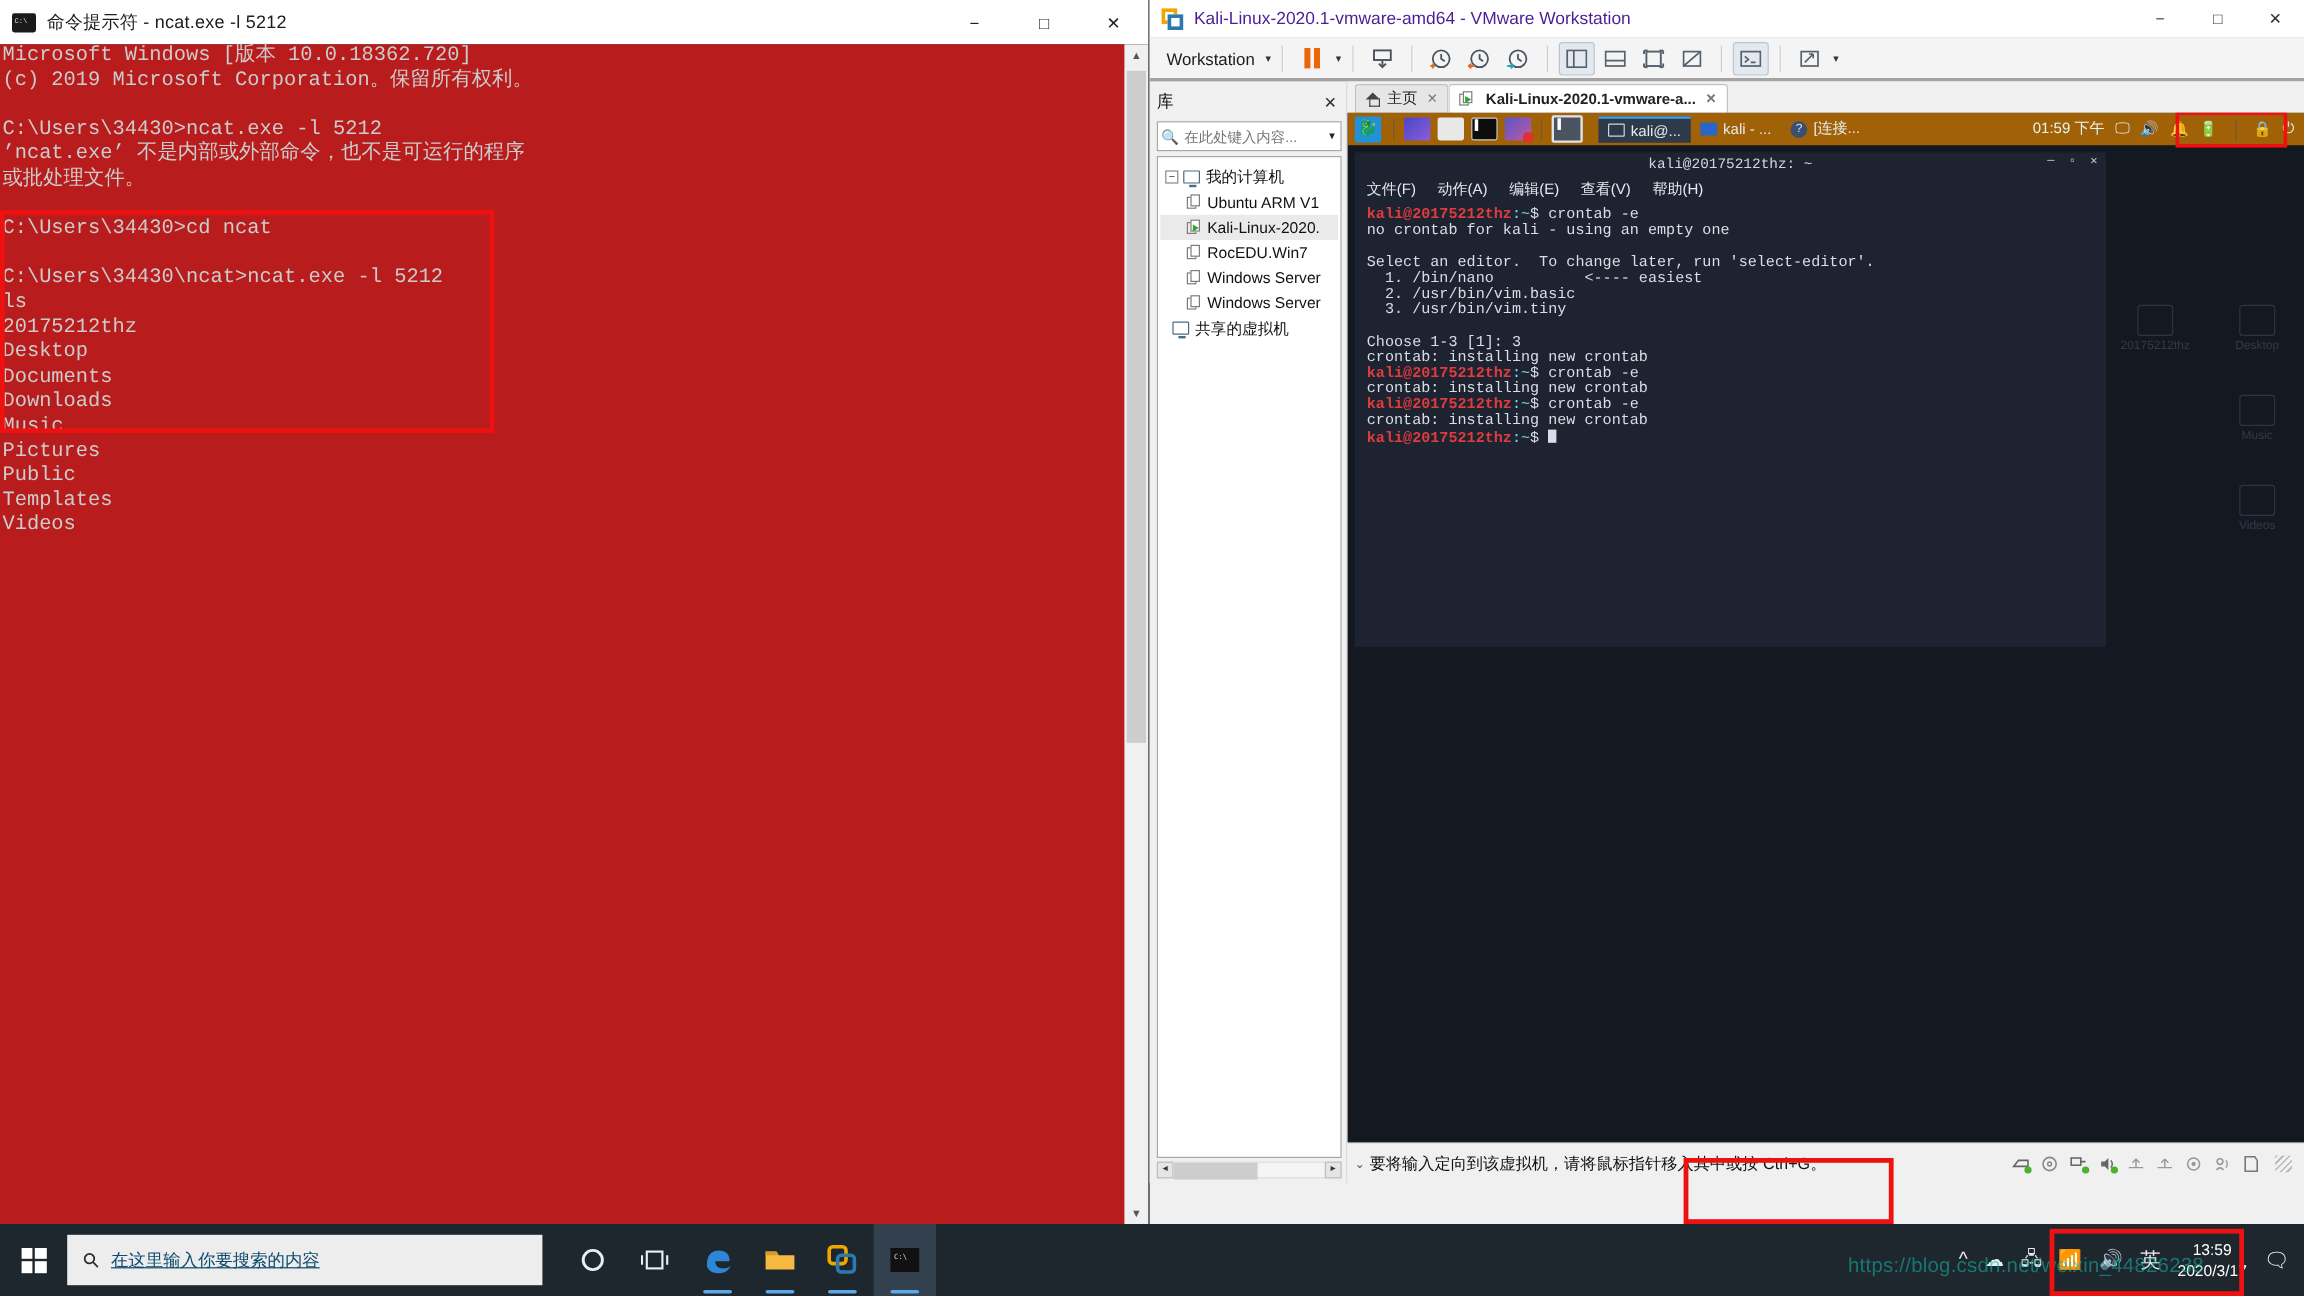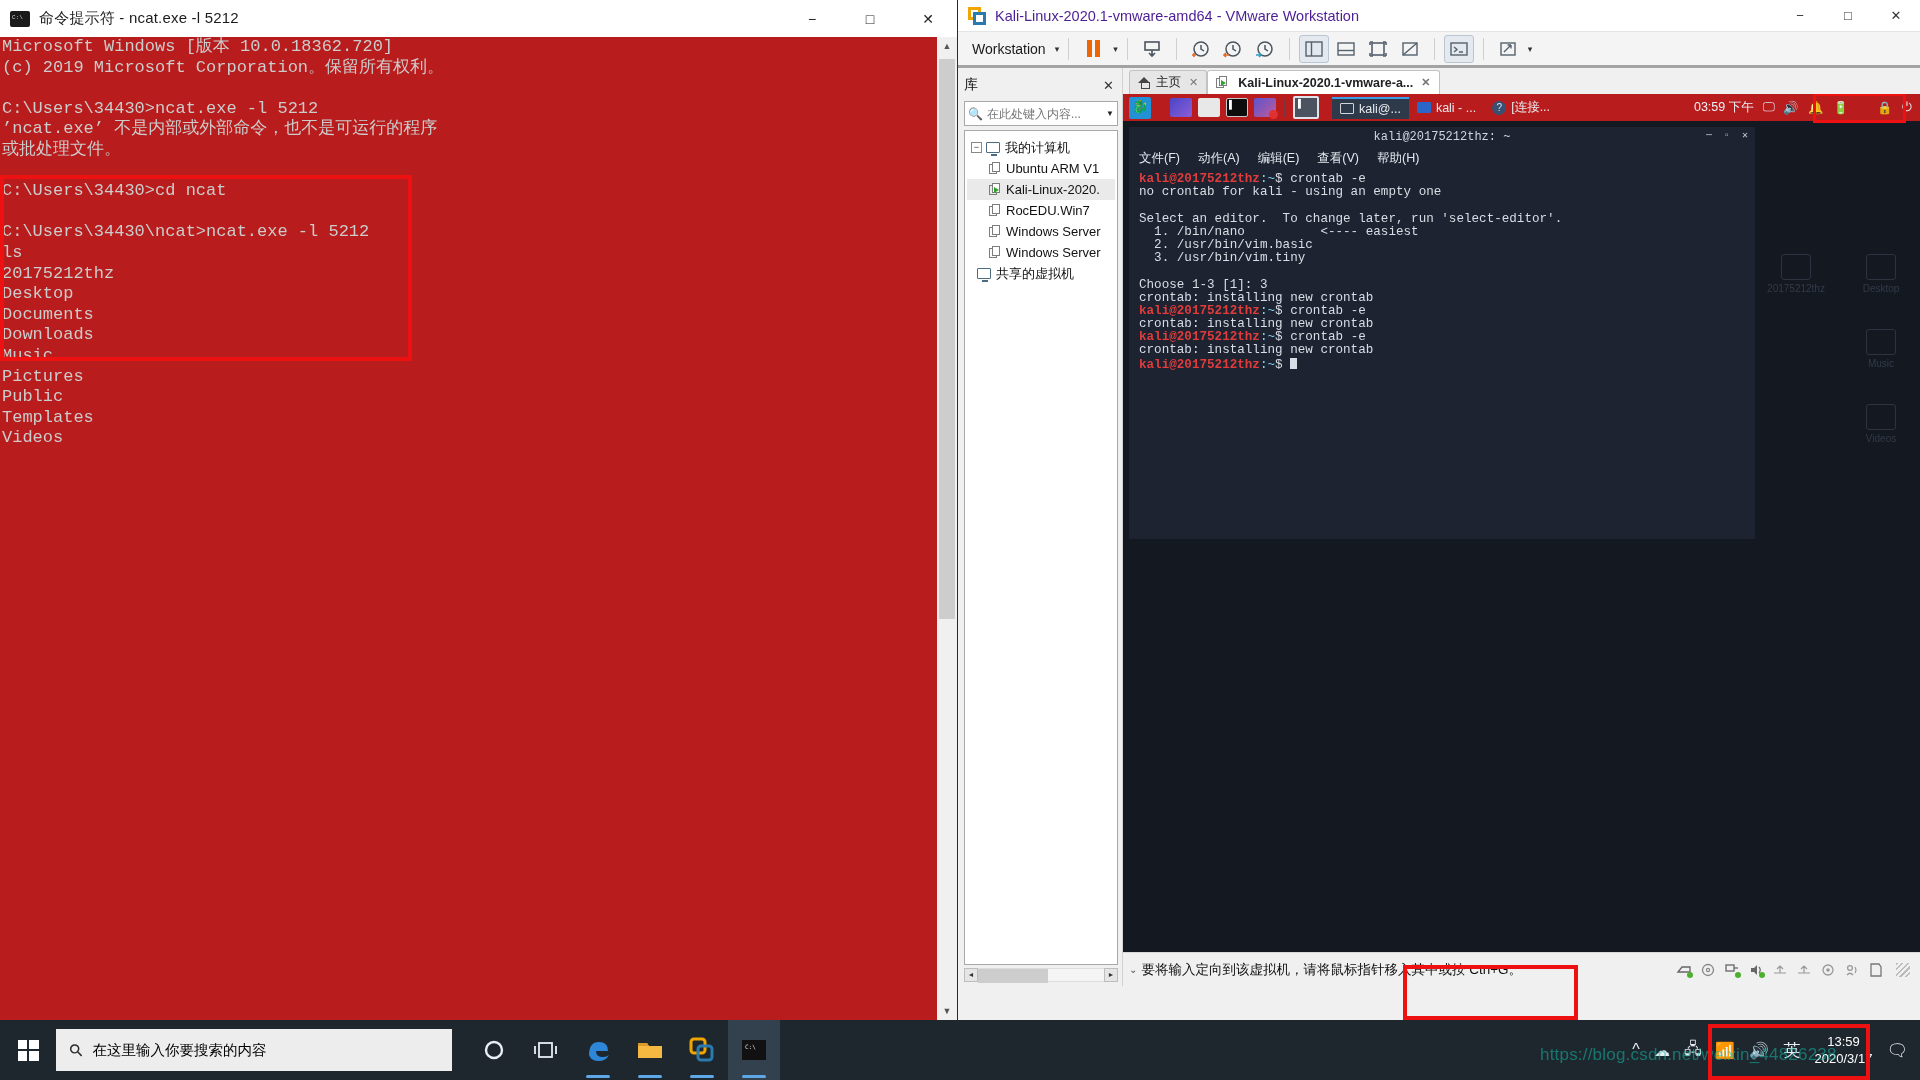--- a/index.html
+++ b/index.html
@@ -146,21 +146,21 @@
   .tab .x { font-size:11px; color:#777; margin-left:3px;}
   .home-ic { width:13px; height:11px; position:relative; }
   .home-ic::before { content:""; position:absolute; left:0; top:0; width:0;height:0;
     border-left:6.5px solid transparent;border-right:6.5px solid transparent;border-bottom:6px solid #444;}
   .home-ic::after { content:""; position:absolute; left:3px; top:5px; width:7px;height:6px;border:1.4px solid #444;border-top:none;}
 
   .vm-screen { flex:1; background:#141821; position:relative; overflow:hidden; }
 
   
   .kali-panel {
-    height: 27px; background:#b91c1c; display:flex; align-items:center;
+    height: 27px; background:#a16207; display:flex; align-items:center;
     padding-left: 6px; color:#dfe4ea; font-size:12.5px;
   }
   .kali-logo { width:22px; height:22px; background:#2291d6; border-radius:2px; position:relative; margin-right:5px;}
   .kali-logo::after{ content:"🐉"; font-size:13px; position:absolute; left:3px; top:2px; }
   .kp-sep { width:1px; height:18px; background:#44506080; margin:0 5px; }
   .kp-ic { width:22px; height:19px; border-radius:2px; margin: 0 3px; position:relative;}
   .kp-ic.browser { background:linear-gradient(135deg,#4a46c8,#8b5ed6); }
   .kp-ic.folder { background:#e8e8e8; border-radius:2px;}
   .kp-ic.folder::before{content:"";position:absolute;left:2px;top:3px;width:8px;height:3px;background:#e8e8e8;}
   .kp-ic.term { background:#0d0d0d; border:1.4px solid #c7c7c7;}
@@ -228,21 +228,21 @@
     background:#1e262e; display:flex; align-items:center;
   }
   .start-btn { width:56px; height:60px; display:flex; align-items:center; justify-content:center;}
   .win-logo { width:21px; height:21px; display:grid; grid-template-columns:1fr 1fr; grid-template-rows:1fr 1fr; gap:2.5px;}
   .win-logo i { background:#ffffff; display:block; }
   .search-box {
     width: 396px; height: 42px; background:#ededed; display:flex; align-items:center;
     padding-left: 14px; gap: 10px;
   }
   .search-box .mag { font-size:17px; color:#2b2b2b; transform: rotate(-45deg); }
-  .search-box .ph { font-size:14.5px; color:#000000; }
+  .search-box .ph { font-size:14.5px; color:#0c4a6e;text-decoration:underline; }
   .tb-apps { display:flex; align-items:center; margin-left:16px; gap: 0px; }
   .tb-app { width:52px; height:60px; display:flex; align-items:center; justify-content:center; position:relative;}
   .tb-app.running::after{content:"";position:absolute;bottom:2px;left:14px;width:24px;height:3px;background:#5fa8e8;border-radius:2px;}
   .tb-app.active { background:#33404d; }
   .tray { margin-left:auto; display:flex; align-items:center; gap:14px; padding-right:12px; color:#e9edf1; }
   .tray-clock { font-size:13px; line-height:17px; text-align:center; color:#fff; }
   .redbox-tray {
     position:absolute; left:1708px; top:1024px; width:162px; height:56px;
     border:4px solid #ee1111; pointer-events:none;
   }
@@ -475,21 +475,21 @@
             </div>
             <div class="kp-task">
               <span class="kp-mini blue"></span>
               <span>kali - ...</span>
             </div>
             <div class="kp-task">
               <span class="kp-q">?</span>
               <span>[连接...</span>
             </div>
             <div class="kp-right">
-              <span class="kp-clock">03:59 下午</span>
+              <span class="kp-clock">01:59 下午</span>
               <span>🖵</span>
               <span>🔊</span>
               <span>🔔</span>
               <span>🔋</span>
               <span class="kp-sep"></span>
               <span>🔒</span>
               <span>⏻</span>
             </div>
           </div>
 

